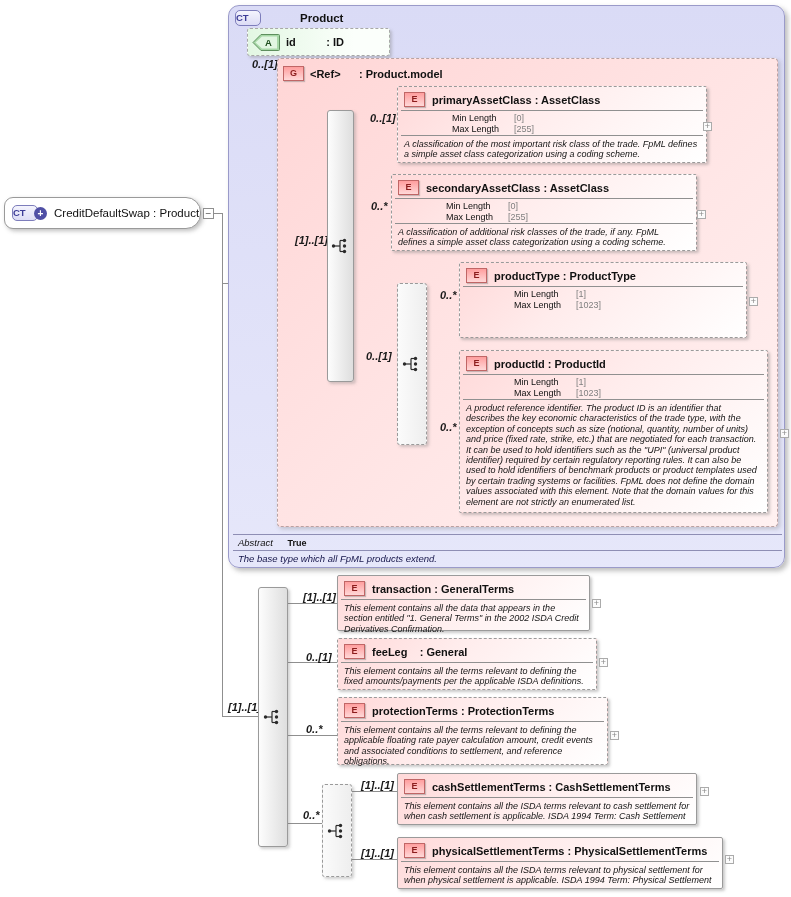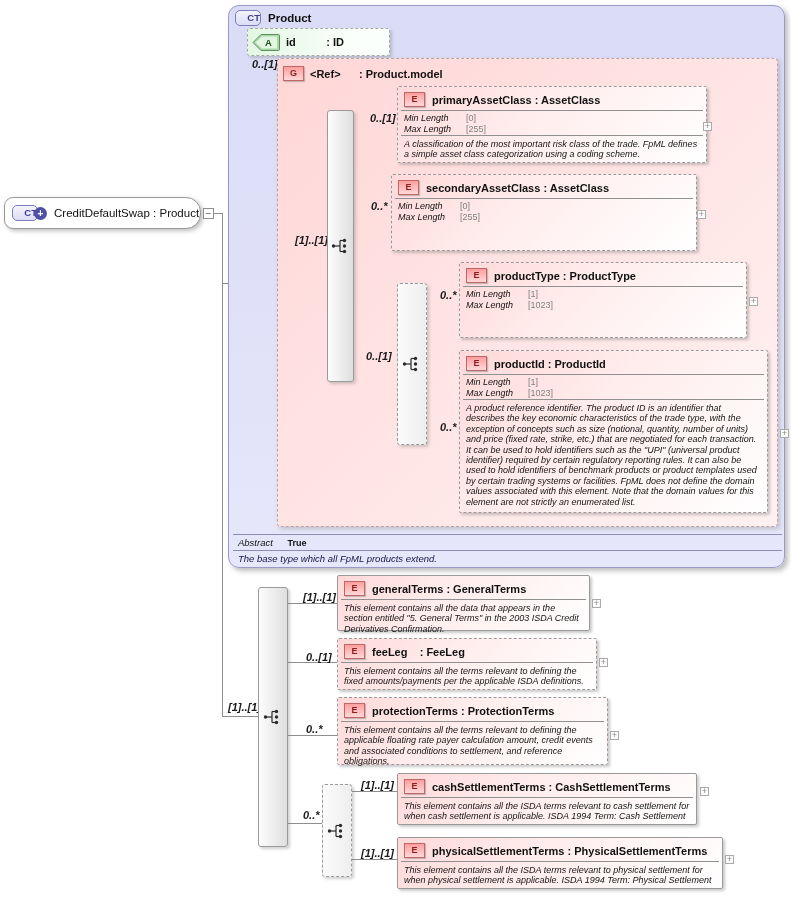--- a/index.html
+++ b/index.html
@@ -13,32 +13,32 @@
   
   .card{position:absolute;font-size:11px;font-weight:bold;font-style:italic;color:#1a1a1a;white-space:nowrap;}
 
   
   .rootnode{position:absolute;left:4px;top:197px;width:197px;height:32px;background:#fff;
             border:1px solid #9a9a9a;border-radius:9px 15px 15px 9px;
             box-shadow:2px 2px 4px rgba(110,110,110,.45);display:flex;align-items:center;padding-left:7px;box-sizing:border-box;}
   .rootnode .title{font-size:11.5px;font-weight:normal;margin-left:7px;white-space:pre;}
   .badge-ct{display:inline-block;width:24px;height:14px;border:1.4px solid #7d7dbb;border-radius:5px;
             background:linear-gradient(180deg,#f4f4fd,#dcdcf5);color:#3c3c96;font-size:9.5px;font-weight:bold;
-            text-align:right;line-height:14px;}
+            text-align:left;line-height:14px;}
   .plus-circle{display:inline-block;width:13px;height:13px;border-radius:50%;background:#4f4fa5;color:#fff;
                font-size:10px;font-weight:bold;text-align:center;line-height:13px;margin-left:-4px;vertical-align:1px;}
   .toggle-btn{position:absolute;width:11px;height:11px;border:1px solid #8f8f8f;background:#fff;color:#555;
               font-size:10px;line-height:9px;text-align:center;box-sizing:border-box;cursor:pointer;}
 
   
   .ctbox{position:absolute;left:228px;top:5px;width:557px;height:563px;
          background:linear-gradient(180deg,#dadbf6 0%,#e2e3f9 70%,#e6e7fa 100%);
          border:1.4px solid #9a9ac9;border-radius:11px;box-shadow:3px 3px 5px rgba(110,110,110,.45);box-sizing:border-box;}
   .ctbox .ct-header{position:absolute;left:6px;top:4px;display:flex;align-items:center;gap:7px;}
-  .ctbox .ct-title{font-size:11.5px;font-weight:bold;}
+  .ctbox .ct-title{font-size:11.5px;font-weight:bold;margin-left:32px;}
   .ct-row{position:absolute;left:4px;width:549px;border-top:1px solid #8e8eb4;font-size:9.5px;padding:2px 5px 0 5px;box-sizing:border-box;}
   .ct-row .lbl{font-style:italic;}
   .ct-row .val{font-weight:bold;font-size:9px;margin-left:12px;}
   .ct-doc{font-style:italic;color:#15154a;}
 
   
   .attrbox{position:absolute;left:247px;top:28px;width:143px;height:28px;
            border:1px dashed #a8a8a8;border-radius:3px;background:linear-gradient(90deg,#e3f7e3,#fbfffb 75%);
            box-shadow:2px 2px 3px rgba(120,120,120,.35);display:flex;align-items:center;padding-left:4px;box-sizing:border-box;}
   .attr-arrow{width:28px;height:19px;position:relative;flex:0 0 auto;}
@@ -63,21 +63,21 @@
 
   
   .elbox{position:absolute;border:1px solid #9a9a9a;border-radius:2px;
          background:linear-gradient(135deg,#ffd9d9 0%,#ffecec 40%,#ffffff 100%);
          box-shadow:2px 2px 3px rgba(120,120,120,.4);box-sizing:border-box;}
   .elbox.dashed{border-style:dashed;}
   .el-header{display:flex;align-items:center;gap:7px;padding:5px 5px 3px 6px;}
   .el-title{font-size:11px;font-weight:bold;white-space:pre;}
   .el-section{border-top:1px solid #909090;margin:0 3px;padding:2px 3px 0 3px;}
   .facet-row{font-size:9px;line-height:11px;}
-  .facet-label{display:inline-block;width:62px;font-style:italic;color:#111;}
+  .facet-label{display:inline-block;width:62px;color:#111;margin-left:48px;}
   .facet-value{color:#808080;}
   .el-doc{font-size:9px;font-style:italic;line-height:10.4px;color:#141414;padding-top:3px;padding-bottom:14px;}
 
   
   .expand-btn{position:absolute;width:9px;height:9px;border:1px solid #ababab;background:#fbfbfb;color:#8a8a8a;
               font-size:9px;line-height:7px;text-align:center;box-sizing:border-box;cursor:pointer;}
 </style>
 </head>
 <body>
 
@@ -187,20 +187,21 @@
   <div class="card" style="left:371px;top:200px;">0..*</div>
   <div class="elbox dashed" style="left:391px;top:174px;width:306px;height:77px;">
     <div class="el-header">
       <span class="badge-e">E</span>
       <span class="el-title">secondaryAssetClass : AssetClass</span>
     </div>
     <div class="el-section">
       <div class="facet-row"><span class="facet-label">Min Length</span><span class="facet-value">[0]</span></div>
       <div class="facet-row"><span class="facet-label">Max Length</span><span class="facet-value">[255]</span></div>
     </div>
+    <div class="el-section el-doc">A classification of additional risk classes of the trade, if any. FpML defines a simple asset class categorization using a coding scheme.</div>
   </div>
   <div class="expand-btn" style="left:697px;top:210px;">+</div>
 
   <div class="card" style="left:440px;top:289px;">0..*</div>
   <div class="elbox dashed" style="left:459px;top:262px;width:288px;height:76px;">
     <div class="el-header">
       <span class="badge-e">E</span>
       <span class="el-title">productType : ProductType</span>
     </div>
     <div class="el-section">
@@ -235,31 +236,31 @@
       <circle cx="13.5" cy="3.5" r="1.7" fill="#2a2a2a"></circle>
       <circle cx="13.5" cy="9" r="1.7" fill="#2a2a2a"></circle>
       <circle cx="13.5" cy="14.5" r="1.7" fill="#2a2a2a"></circle>
     </svg>
   </div>
 
   <div class="card" style="left:303px;top:591px;">[1]..[1]</div>
   <div class="elbox" style="left:337px;top:575px;width:253px;height:56px;">
     <div class="el-header">
       <span class="badge-e">E</span>
-      <span class="el-title">generalTerms : GeneralTerms</span>
-    </div>
-    <div class="el-section el-doc">This element contains all the data that appears in the section entitled "5. General Terms" in the 2003 ISDA Credit Derivatives Confirmation.</div>
+      <span class="el-title">transaction : GeneralTerms</span>
+    </div>
+    <div class="el-section el-doc">This element contains all the data that appears in the section entitled "1. General Terms" in the 2002 ISDA Credit Derivatives Confirmation.</div>
   </div>
   <div class="expand-btn" style="left:592px;top:599px;">+</div>
 
   <div class="card" style="left:306px;top:651px;">0..[1]</div>
   <div class="elbox dashed" style="left:337px;top:638px;width:260px;height:52px;">
     <div class="el-header">
       <span class="badge-e">E</span>
-      <span class="el-title">feeLeg    : FeeLeg</span>
+      <span class="el-title">feeLeg    : General</span>
     </div>
     <div class="el-section el-doc">This element contains all the terms relevant to defining the fixed amounts/payments per the applicable ISDA definitions.</div>
   </div>
   <div class="expand-btn" style="left:599px;top:658px;">+</div>
 
   <div class="card" style="left:306px;top:723px;">0..*</div>
   <div class="elbox dashed" style="left:337px;top:697px;width:271px;height:68px;">
     <div class="el-header">
       <span class="badge-e">E</span>
       <span class="el-title">protectionTerms : ProtectionTerms</span>

